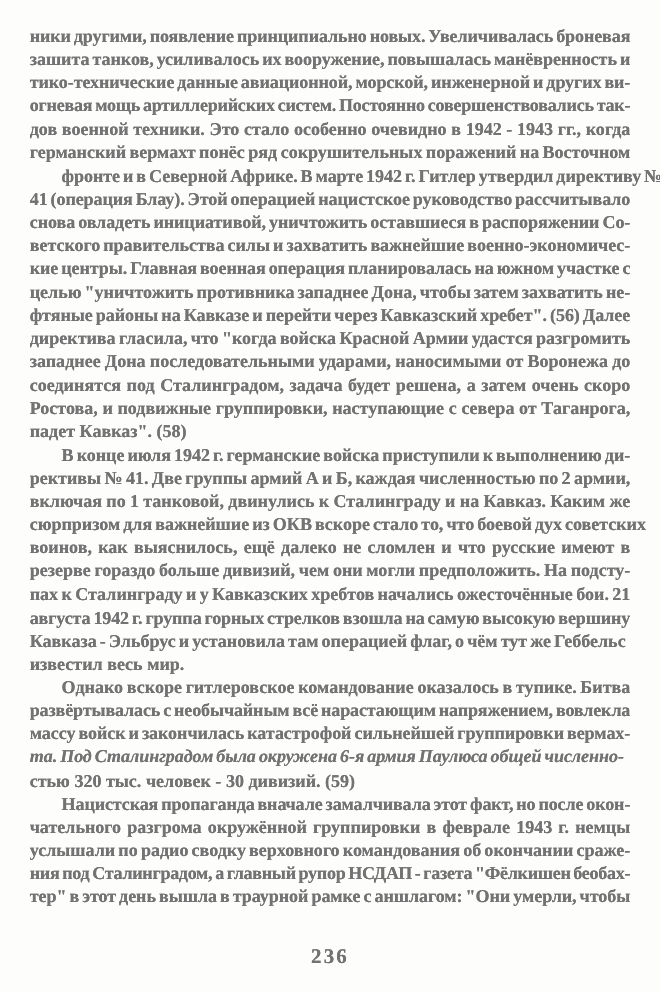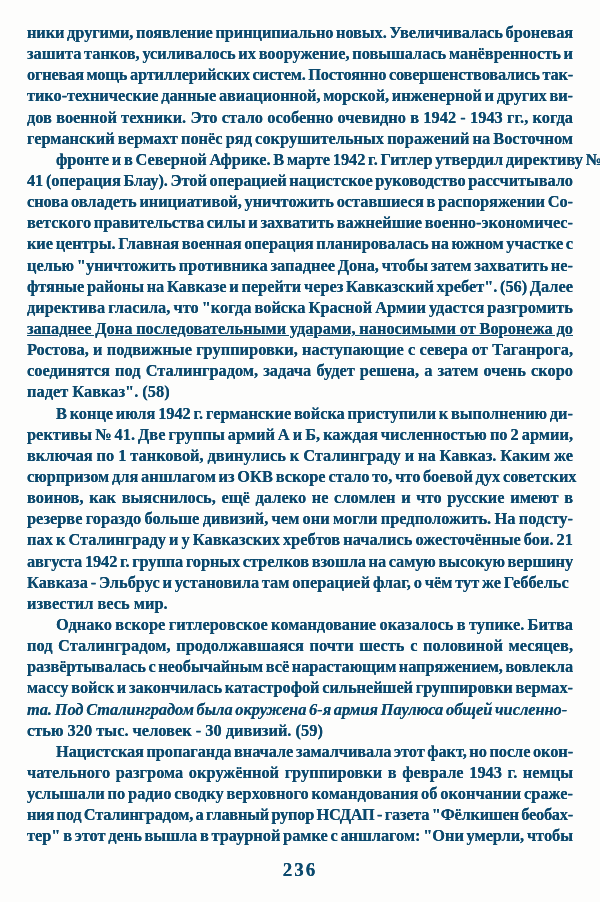--- a/index.html
+++ b/index.html
@@ -35,52 +35,51 @@
     text-align: center;
     font-size: 19px;
     line-height: 20px;
     letter-spacing: 2px;
     text-shadow: 0 0 0.35px currentColor;
   }
 </style>
 </head>
 <body style="background: rgb(253, 253, 252);">
 
-<div class="page" style="color: #0c4a6e;">
+<div class="page" style="color: #737373;">
   <div class="text-block">
       <div class="line"><span style="letter-spacing: -0.09px; word-spacing: -1.3px;">ники другими, появление принципиально новых. Увеличивалась броневая</span></div>
       <div class="line"><span style="letter-spacing: -0.037px; word-spacing: -1.3px;">зашита танков, усиливалось их вооружение, повышалась манёвренность и</span></div>
+      <div class="line"><span style="letter-spacing: -0.072px; word-spacing: -1.3px;">тико-технические данные авиационной, морской, инженерной и других ви-</span></div>
       <div class="line"><span style="letter-spacing: -0.198px; word-spacing: -1.3px;">огневая мощь артиллерийских систем. Постоянно совершенствовались так-</span></div>
-      <div class="line"><span style="letter-spacing: -0.072px; word-spacing: -1.3px;">тико-технические данные авиационной, морской, инженерной и других ви-</span></div>
       <div class="line"><span style="word-spacing: 0.128px;">дов военной техники. Это стало особенно очевидно в 1942 - 1943 гг., когда</span></div>
       <div class="line"><span style="word-spacing: -0.982px;">германский вермахт понёс ряд сокрушительных поражений на Восточном</span></div>
       <div class="line"><span style="letter-spacing: -0.057px; word-spacing: -1.3px; margin-left: 29px;">фронте и в Северной Африке. В марте 1942 г. Гитлер утвердил директиву №</span></div>
       <div class="line"><span style="letter-spacing: -0.08px; word-spacing: -1.3px;">41 (операция Блау). Этой операцией нацистское руководство рассчитывало</span></div>
       <div class="line"><span style="letter-spacing: -0.054px; word-spacing: -1.3px;">снова овладеть инициативой, уничтожить оставшиеся в распоряжении Со-</span></div>
       <div class="line"><span style="letter-spacing: -0.029px; word-spacing: -1.3px;">ветского правительства силы и захватить важнейшие военно-экономичес-</span></div>
       <div class="line"><span style="letter-spacing: -0.073px; word-spacing: -1.3px;">кие центры. Главная военная операция планировалась на южном участке с</span></div>
       <div class="line"><span style="letter-spacing: -0.008px; word-spacing: -1.3px;">целью "уничтожить противника западнее Дона, чтобы затем захватить не-</span></div>
       <div class="line"><span style="letter-spacing: -0.048px; word-spacing: -1.3px;">фтяные районы на Кавказе и перейти через Кавказский хребет". (56) Далее</span></div>
       <div class="line"><span style="word-spacing: -1.045px;">директива гласила, что "когда войска Красной Армии удастся разгромить</span></div>
-      <div class="line"><span style="word-spacing: -0.313px; text-decoration: underline;">западнее Дона последовательными ударами, наносимыми от Воронежа до</span></div>
+      <div class="line"><span style="word-spacing: -0.313px;">западнее Дона последовательными ударами, наносимыми от Воронежа до</span></div>
+      <div class="line"><span style="word-spacing: 1.012px;">соединятся под Сталинградом, задача будет решена, а затем очень скоро</span></div>
       <div class="line"><span style="word-spacing: 0.145px;">Ростова, и подвижные группировки, наступающие с севера от Таганрога,</span></div>
-      <div class="line"><span style="word-spacing: 1.012px;">соединятся под Сталинградом, задача будет решена, а затем очень скоро</span></div>
       <div class="line par-end"><span>падет Кавказ". (58)</span></div>
       <div class="line indent"><span style="letter-spacing: -0.031px; word-spacing: -1.3px;">В конце июля 1942 г. германские войска приступили к выполнению ди-</span></div>
       <div class="line"><span style="word-spacing: -1.067px;">рективы № 41. Две группы армий А и Б, каждая численностью по 2 армии,</span></div>
       <div class="line"><span style="word-spacing: -0.192px;">включая по 1 танковой, двинулись к Сталинграду и на Кавказ. Каким же</span></div>
-      <div class="line"><span style="letter-spacing: -0.024px; word-spacing: -1.3px;">сюрпризом для аншлагом из ОКВ вскоре стало то, что боевой дух советских</span></div>
+      <div class="line"><span style="letter-spacing: -0.024px; word-spacing: -1.3px;">сюрпризом для важнейшие из ОКВ вскоре стало то, что боевой дух советских</span></div>
       <div class="line"><span style="word-spacing: 1.567px;">воинов, как выяснилось, ещё далеко не сломлен и что русские имеют в</span></div>
       <div class="line"><span style="word-spacing: -0.78px;">резерве гораздо больше дивизий, чем они могли предположить. На подсту-</span></div>
       <div class="line"><span style="word-spacing: -1.028px;">пах к Сталинграду и у Кавказских хребтов начались ожесточённые бои. 21</span></div>
       <div class="line"><span style="letter-spacing: -0.099px; word-spacing: -1.3px;">августа 1942 г. группа горных стрелков взошла на самую высокую вершину</span></div>
       <div class="line"><span style="letter-spacing: -0.002px; word-spacing: -1.3px;">Кавказа - Эльбрус и установила там операцией флаг, о чём тут же Геббельс</span></div>
       <div class="line par-end"><span>известил весь мир.</span></div>
       <div class="line indent"><span style="word-spacing: -0.734px;">Однако вскоре гитлеровское командование оказалось в тупике. Битва</span></div>
-      <div class="line"><span style="word-spacing: 1.554px;">под Сталинградом, продолжавшаяся почти шесть с половиной месяцев,</span></div>
       <div class="line"><span style="letter-spacing: -0.114px; word-spacing: -1.3px;">развёртывалась с необычайным всё нарастающим напряжением, вовлекла</span></div>
       <div class="line"><span style="letter-spacing: -0.052px; word-spacing: -1.3px;">массу войск и закончилась катастрофой сильнейшей группировки вермах-</span></div>
       <div class="line"><span style="letter-spacing: -0.039px; word-spacing: -1.3px; font-style: italic;">та. Под Сталинградом была окружена 6-я армия Паулюса общей численно-</span></div>
       <div class="line par-end"><span>стью 320 тыс. человек - 30 дивизий. (59)</span></div>
       <div class="line indent"><span style="letter-spacing: -0.107px; word-spacing: -1.3px;">Нацистская пропаганда вначале замалчивала этот факт, но после окон-</span></div>
       <div class="line"><span style="word-spacing: 1.5px;">чательного разгрома окружённой группировки в феврале 1943 г. немцы</span></div>
       <div class="line"><span style="word-spacing: -1.262px;">услышали по радио сводку верховного командования об окончании сраже-</span></div>
       <div class="line"><span style="letter-spacing: -0.25px; word-spacing: -1.3px;">ния под Сталинградом, а главный рупор НСДАП - газета "Фёлкишен беобах-</span></div>
       <div class="line"><span style="letter-spacing: -0.04px; word-spacing: -1.3px;">тер" в этот день вышла в траурной рамке с аншлагом: "Они умерли, чтобы</span></div>
     </div>

